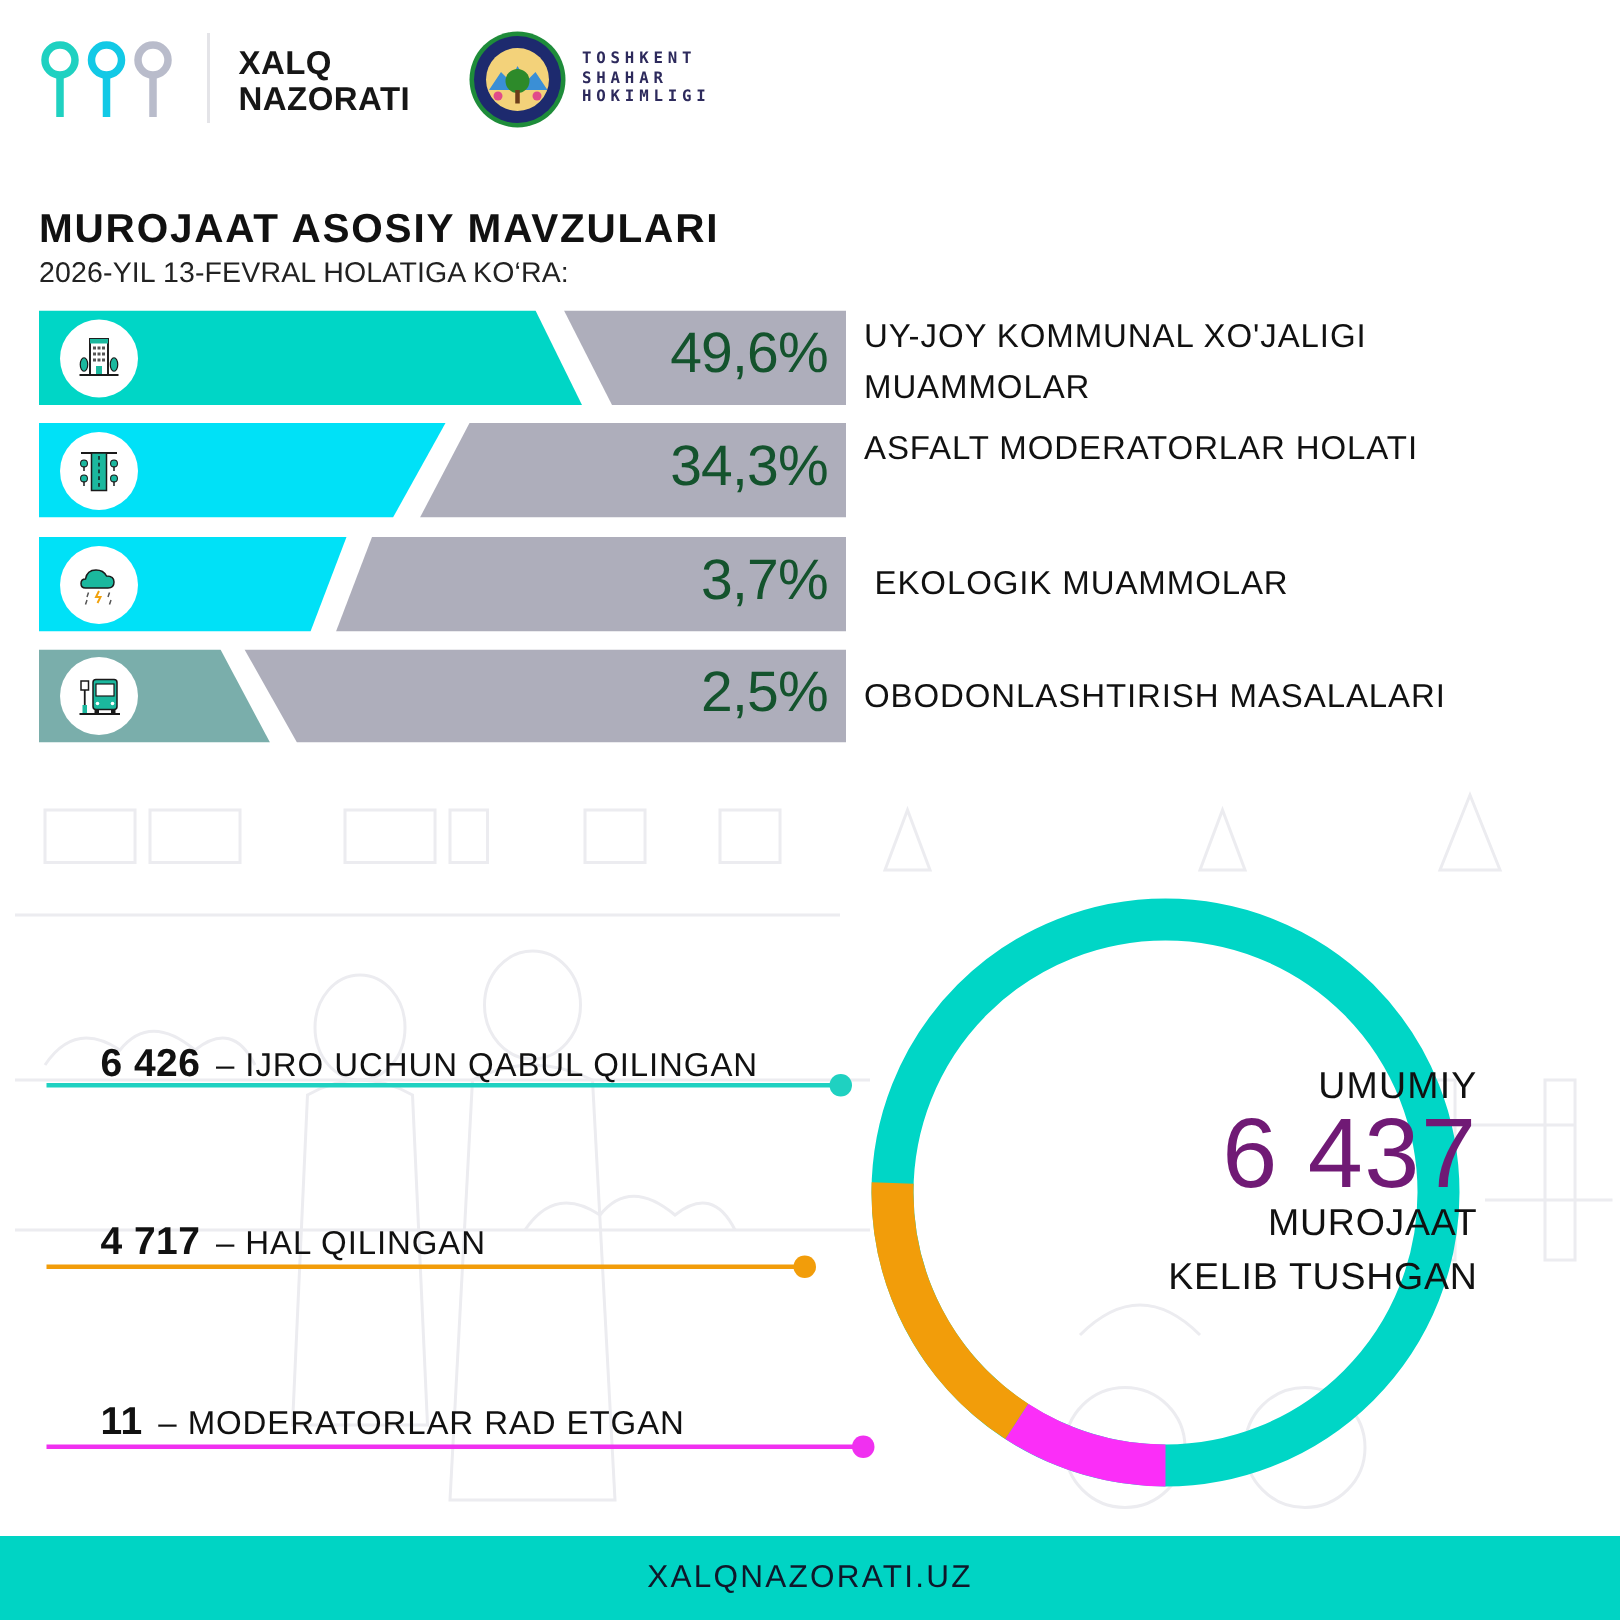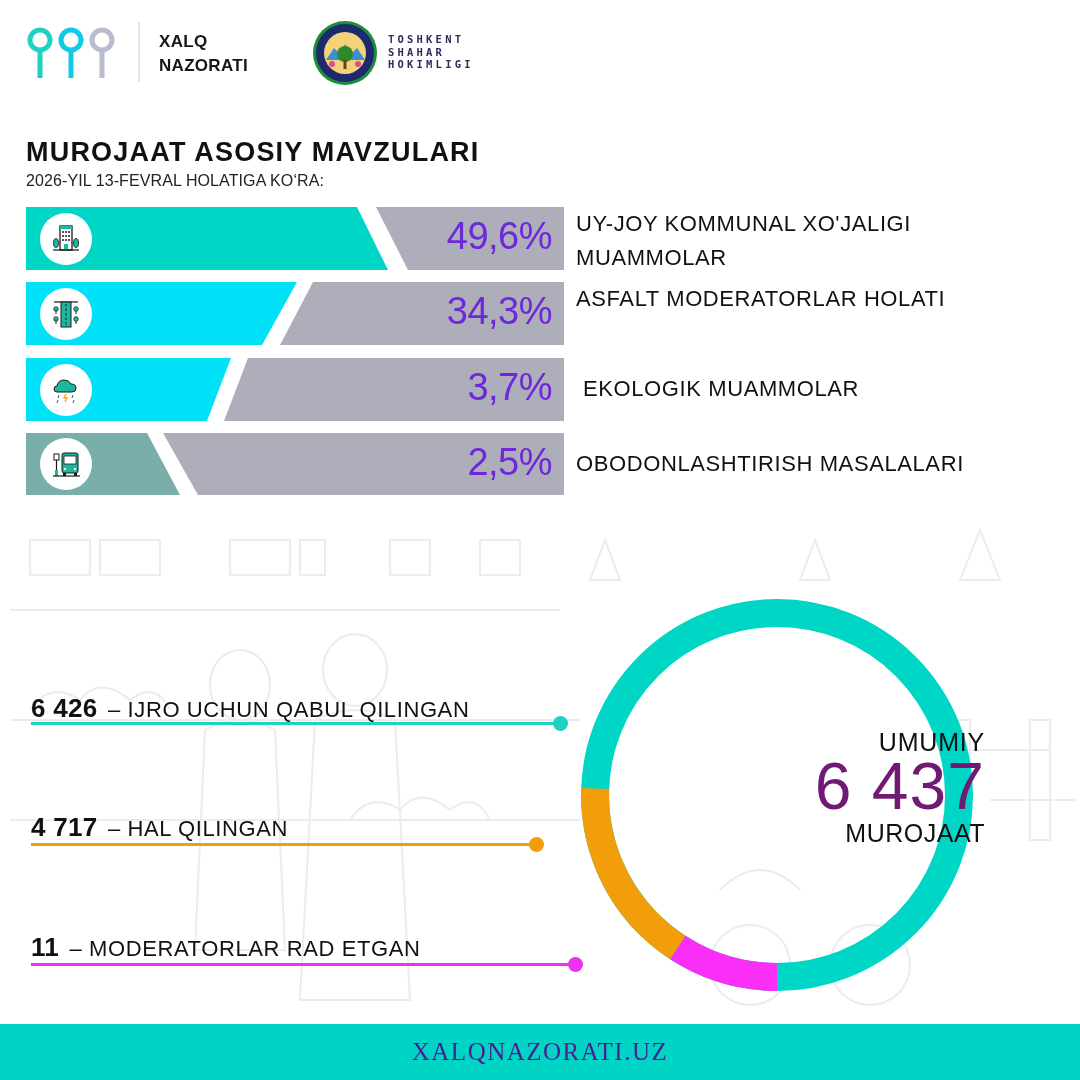--- a/index.html
+++ b/index.html
@@ -6,54 +6,54 @@
   html, body { width: 1080px; height: 1080px; background: #ffffff; overflow: hidden; }
   body { position: relative; font-family: "Liberation Sans", "DejaVu Sans", sans-serif; color: #111; }
 
   
   .bg-art { position: absolute; left: 0; top: 520px; width: 1080px; height: 505px; z-index: 0; }
 
   
   .header { position: absolute; left: 26px; top: 22px; height: 70px; width: 460px; z-index: 2; }
   .logo-pins { position: absolute; left: 0; top: 4px; width: 92px; height: 56px; }
   .header-divider { position: absolute; left: 112px; top: 0; width: 2px; height: 60px; background: #e4e4e8; }
-  .brand-text { position: absolute; left: 133px; top: 8px; font-size: 17px; font-weight: 700; line-height: 24px; letter-spacing: 0.3px; color: #161616; }
+  .brand-text { position: absolute; left: 133px; top: 8px; font-size: 22px; font-weight: 700; line-height: 24px; letter-spacing: 0.3px; color: #161616; }
   .emblem { position: absolute; left: 286px; top: -2px; width: 66px; height: 66px; }
   .city-text { position: absolute; left: 362px; top: 11px; font-size: 10.5px; font-weight: 700; line-height: 12.5px; letter-spacing: 3.2px; color: #2d2a5c; font-family: "DejaVu Sans Mono", "Liberation Mono", monospace; }
 
   
   .title { position: absolute; left: 26px; top: 137px; font-size: 27px; font-weight: 700; letter-spacing: 1.2px; color: #111; z-index: 2; }
-  .subtitle { position: absolute; left: 26px; top: 172px; font-size: 16px; color: #222; letter-spacing: 0.1px; z-index: 2; }
+  .subtitle { position: absolute; left: 26px; top: 172px; font-size: 19px; color: #222; letter-spacing: 0.1px; z-index: 2; }
 
   
   .bars { position: absolute; left: 0; top: 0; width: 1080px; height: 520px; z-index: 2; pointer-events: none; }
   .bar-row { position: absolute; left: 0; width: 1080px; pointer-events: auto; }
   .bar-svg { position: absolute; left: 0; top: 0; }
   .bar-icon { position: absolute; left: 40px; width: 52px; height: 52px; border-radius: 50%; background: #fff; display: flex; align-items: center; justify-content: center; }
-  .bar-pct { position: absolute; right: 528px; font-size: 38px; color: #6d28d9; letter-spacing: -0.5px; font-family: "Liberation Sans", sans-serif; }
+  .bar-pct { position: absolute; right: 528px; font-size: 38px; color: #14532d; letter-spacing: -0.5px; font-family: "Liberation Sans", sans-serif; }
   .bar-label { position: absolute; left: 576px; font-size: 22px; line-height: 34px; color: #111; letter-spacing: 0.6px; }
 
   
   .stat { position: absolute; left: 31px; z-index: 2; }
-  .stat-text { white-space: nowrap; }
+  .stat-text { white-space: nowrap; margin-left: 36px; }
   .stat-num { font-size: 26px; font-weight: 700; color: #111; letter-spacing: 0.3px; }
   .stat-desc { font-size: 22px; color: #111; letter-spacing: 0.6px; margin-left: 6px; }
   .stat-line { position: absolute; left: 0; height: 3px; }
   .stat-dot { position: absolute; width: 15px; height: 15px; border-radius: 50%; }
 
   
   .donut { position: absolute; left: 577px; top: 595px; width: 400px; height: 400px; z-index: 2; }
   .donut-center { position: absolute; left: 585px; top: 595px; width: 400px; height: 400px; z-index: 3; display: flex; flex-direction: column; align-items: flex-end; justify-content: center; text-align: center; }
   .donut-label-top { font-size: 25px; color: #111; letter-spacing: 0.8px; margin-top: -12px; }
   .donut-total { font-size: 66px; font-weight: 400; color: #701a75; line-height: 58px; letter-spacing: 1px; }
   .donut-label-bottom { font-size: 25px; color: #111; line-height: 36px; letter-spacing: 0.5px; }
 
   
   .footer { position: absolute; left: 0; top: 1024px; width: 1080px; height: 56px; background: #00d4c4; display: flex; align-items: center; justify-content: center; z-index: 3; }
-  .footer-link { color: #4c1d95; font-size: 25px; letter-spacing: 1.5px; text-decoration: none; font-family: Liberation Serif, serif; }
+  .footer-link { color: #0f172a; font-size: 21px; letter-spacing: 1.5px; text-decoration: none; }
 </style>
 </head>
 <body>
 
 <svg class="bg-art" viewBox="0 0 1080 505" fill="none" stroke="#ececf0" stroke-width="2">
   <rect x="30" y="20" width="60" height="35"></rect>
     <rect x="100" y="20" width="60" height="35"></rect>
   <rect x="230" y="20" width="60" height="35"></rect>
     <rect x="300" y="20" width="25" height="35"></rect>
   <rect x="390" y="20" width="40" height="35"></rect>
@@ -256,17 +256,18 @@
   <circle cx="200" cy="200" r="182" fill="none" stroke="#00d6c6" stroke-width="28"></circle>
 
   <path d="M 18.1 193.6 A 182 182 0 0 0 100.9 352.6" fill="none" stroke="#f29d0a" stroke-width="28"></path>
 
   <path d="M 100.9 352.6 A 182 182 0 0 0 200 382" fill="none" stroke="#fb2ef8" stroke-width="28"></path>
 </svg>
 <div class="donut-center">
   <div class="donut-label-top">UMUMIY</div>
   <div class="donut-total">6 437</div>
   <div class="donut-label-bottom">MUROJAAT</div>
+  <div class="donut-label-bottom">KELIB TUSHGAN</div>
 </div>
 
 <div class="footer">
   <a class="footer-link">XALQNAZORATI.UZ</a>
 </div>
 
 </body></html>

